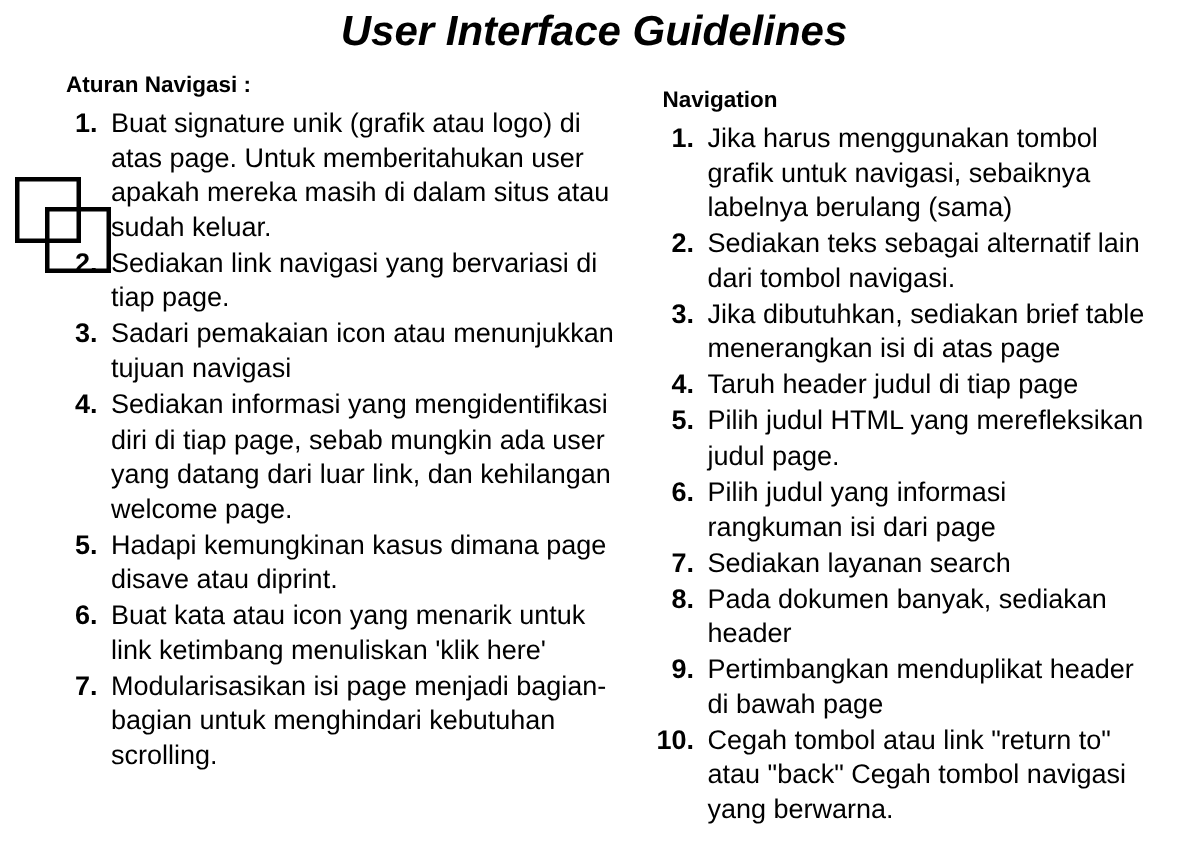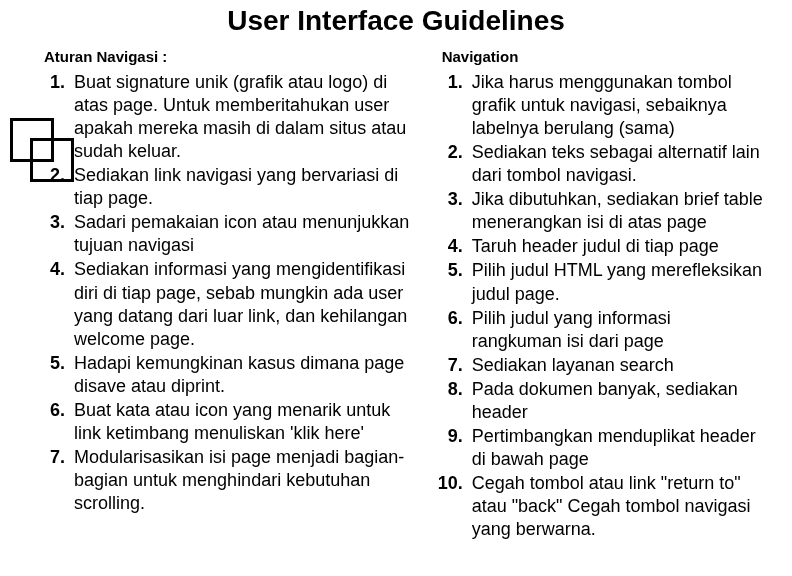--- a/index.html
+++ b/index.html
@@ -12,29 +12,30 @@
     position: relative;
     overflow: hidden;
   }
   .title-wrap {
     text-align: center;
     padding: 6px 0 8px 0;
   }
   .title-line1, .title-line2 {
     font-size: 28px;
     font-weight: 700;
+    font-style: italic;
     line-height: 1.08;
   }
   .columns {
     display: flex;
     padding: 4px 28px 0 44px;
     gap: 27px;
   }
   .col-left { flex: 1.15; }
-  .col-right { flex: 1; }
+  .col-right { flex: 1; margin-top: 10px; }
   .col-heading {
     font-weight: 700;
     font-size: 15px;
     margin-bottom: 6px;
   }
   ol.list {
     list-style: decimal;
     padding-left: 26px;
     font-size: 18px;
     line-height: 1.28;

